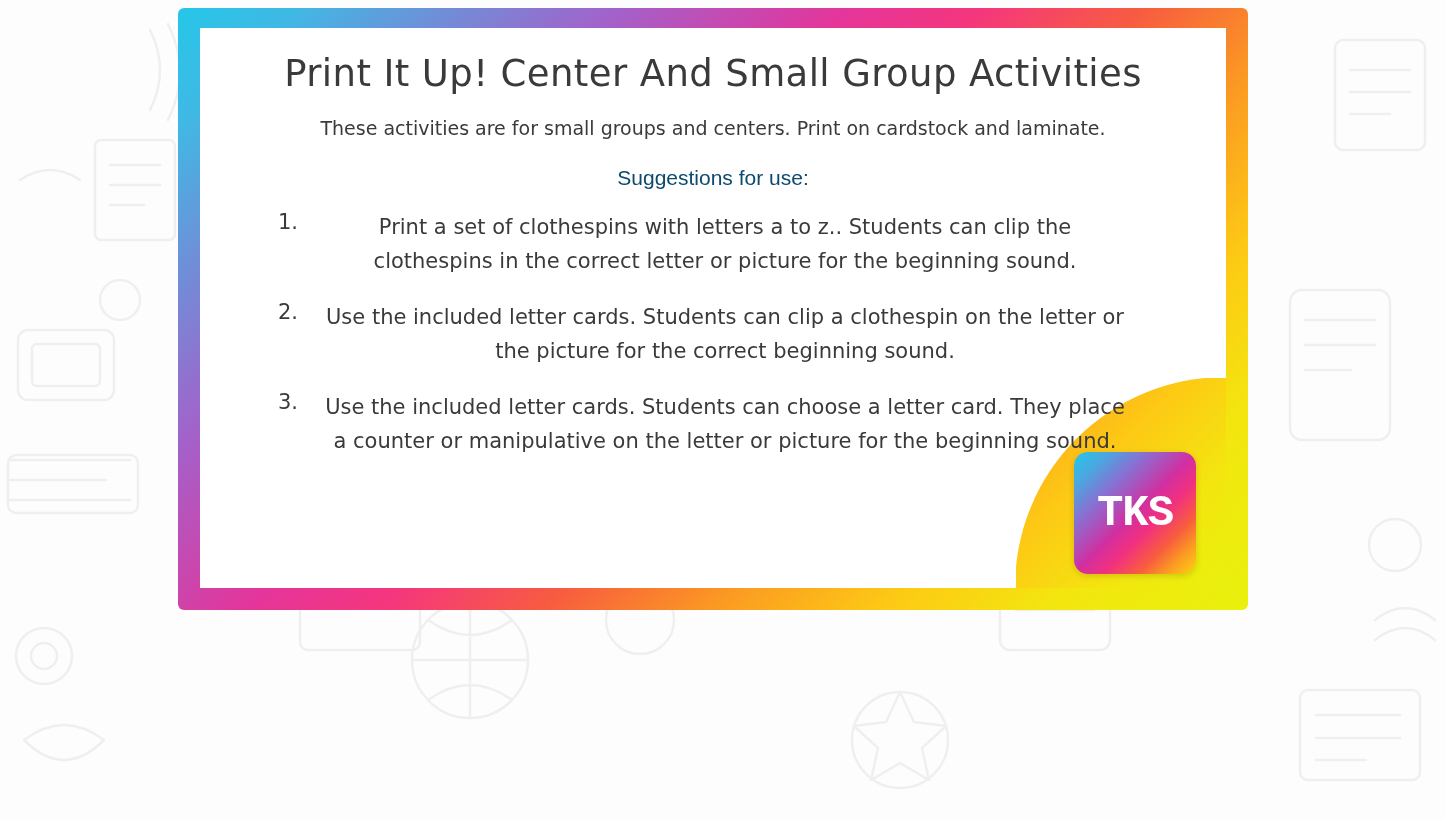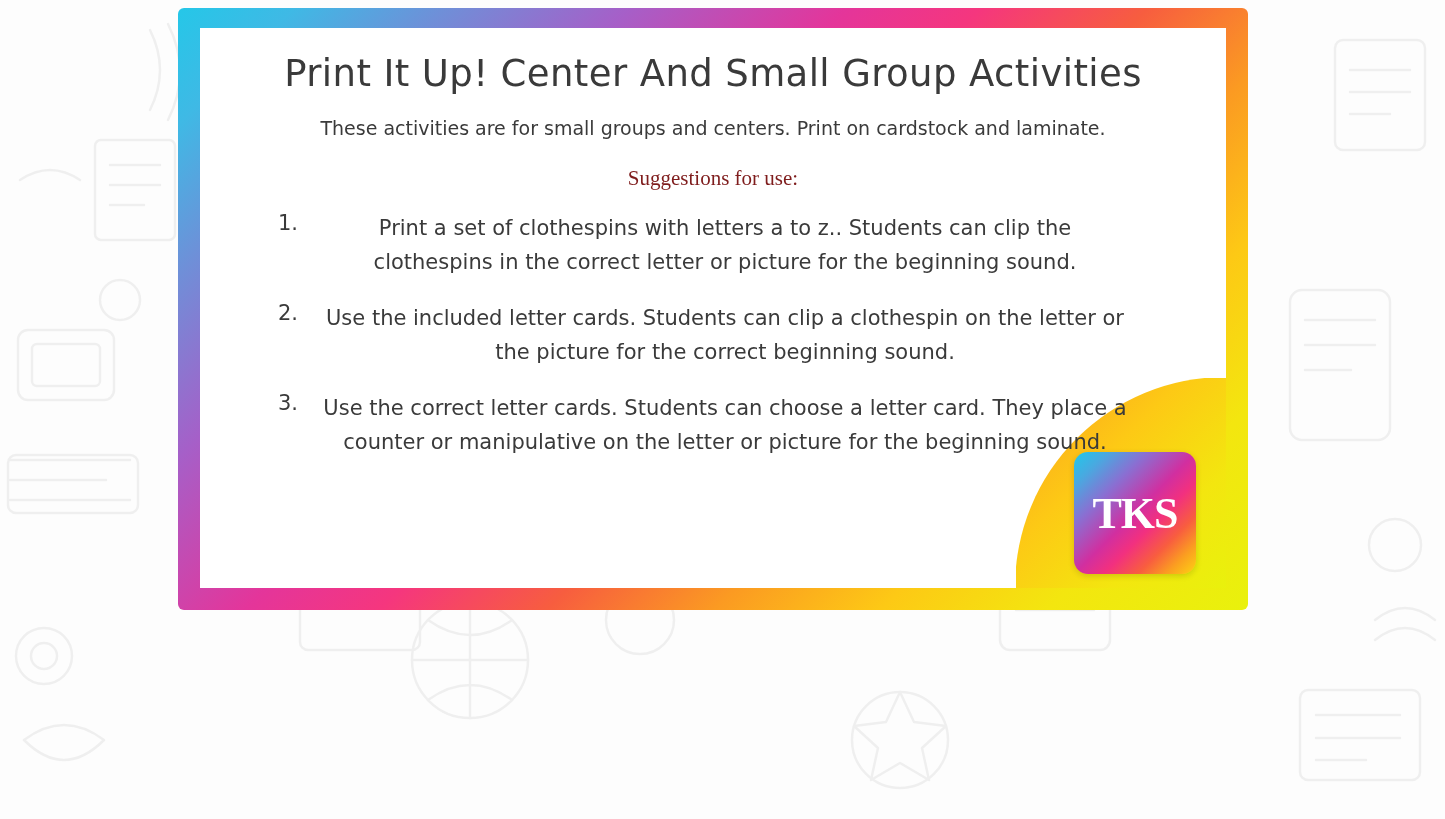--- a/index.html
+++ b/index.html
@@ -116,23 +116,23 @@
   }
   .intro {
     font-family: "DejaVu Sans", sans-serif;
     font-size: 19px;
     line-height: 1.55;
     color: #3a3a3a;
     margin: 0 auto 22px auto;
     max-width: 830px;
   }
   .suggestions-label {
-    font-family: Liberation Serif, serif;
+    font-family: Liberation Sans, sans-serif;
     font-size: 21px;
-    color: #7f1d1d;
+    color: #0c4a6e;
     margin: 0 0 20px 0;
   }
   .steps {
     margin: 0;
     padding: 0;
     list-style: none;
   }
   .step {
     display: flex;
     align-items: flex-start;
@@ -175,21 +175,21 @@
       #f2307f 62%,
       #f85d3f 76%,
       #fb9f20 88%,
       #fdd412 100%);
     display: flex;
     align-items: center;
     justify-content: center;
     box-shadow: 0 2px 6px rgba(0,0,0,0.15);
   }
   .logo-text {
-    font-family: Liberation Serif, serif;
+    font-family: Liberation Mono, monospace;
     font-weight: bold;
     font-size: 44px;
     color: #ffffff;
     letter-spacing: -1px;
   }
 </style>
 </head>
 <body>
 
 <div class="slide">
@@ -259,21 +259,21 @@
           <li class="step">
             <span class="step-num">1.</span>
             <span class="step-text">Print a set of clothespins with letters a to z..  Students can clip the clothespins in the correct letter or picture for the beginning sound.</span>
           </li>
           <li class="step">
             <span class="step-num">2.</span>
             <span class="step-text">Use the included letter cards.  Students can clip a clothespin on the letter or the picture for the correct beginning sound.</span>
           </li>
           <li class="step">
             <span class="step-num">3.</span>
-            <span class="step-text">Use the correct letter cards.  Students can choose a letter card.  They place  a counter or manipulative on the letter or picture for the beginning sound.</span>
+            <span class="step-text">Use the included letter cards.  Students can choose a letter card.  They place  a counter or manipulative on the letter or picture for the beginning sound.</span>
           </li>
         </ul>
       </div>
     </div>
 
     <div class="logo-badge">
       <span class="logo-text">TKS</span>
     </div>
   </div>
 

